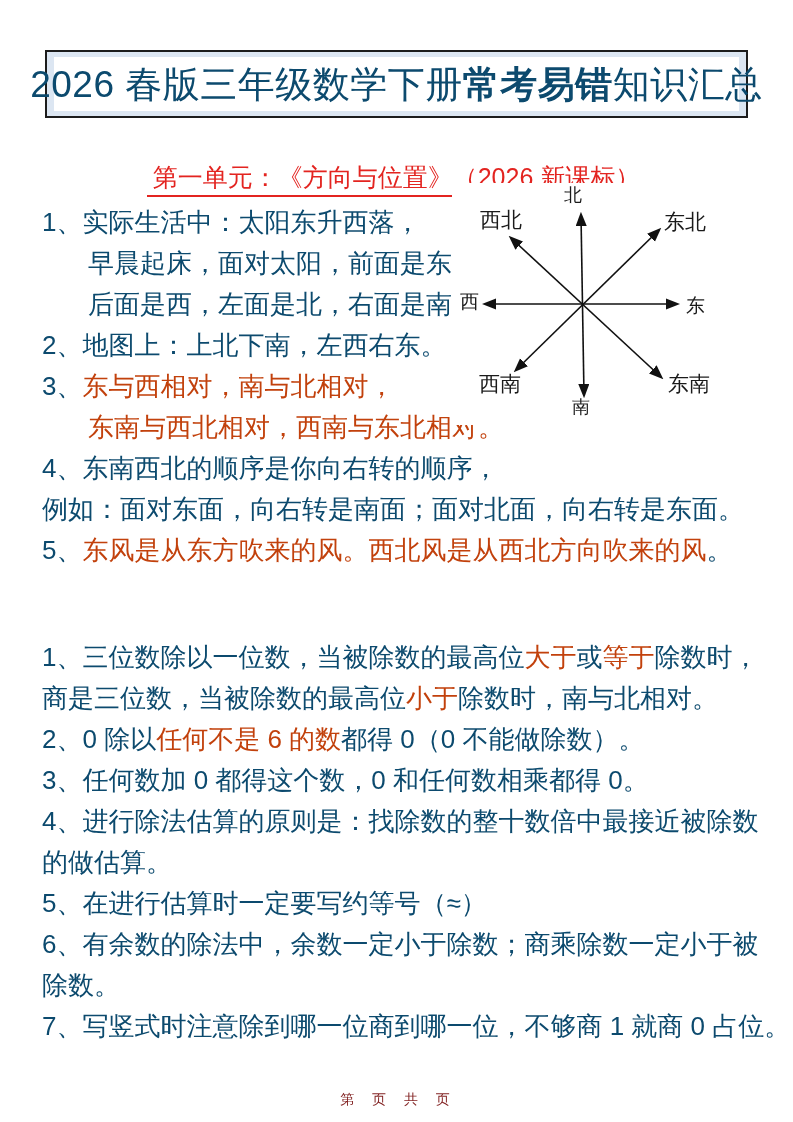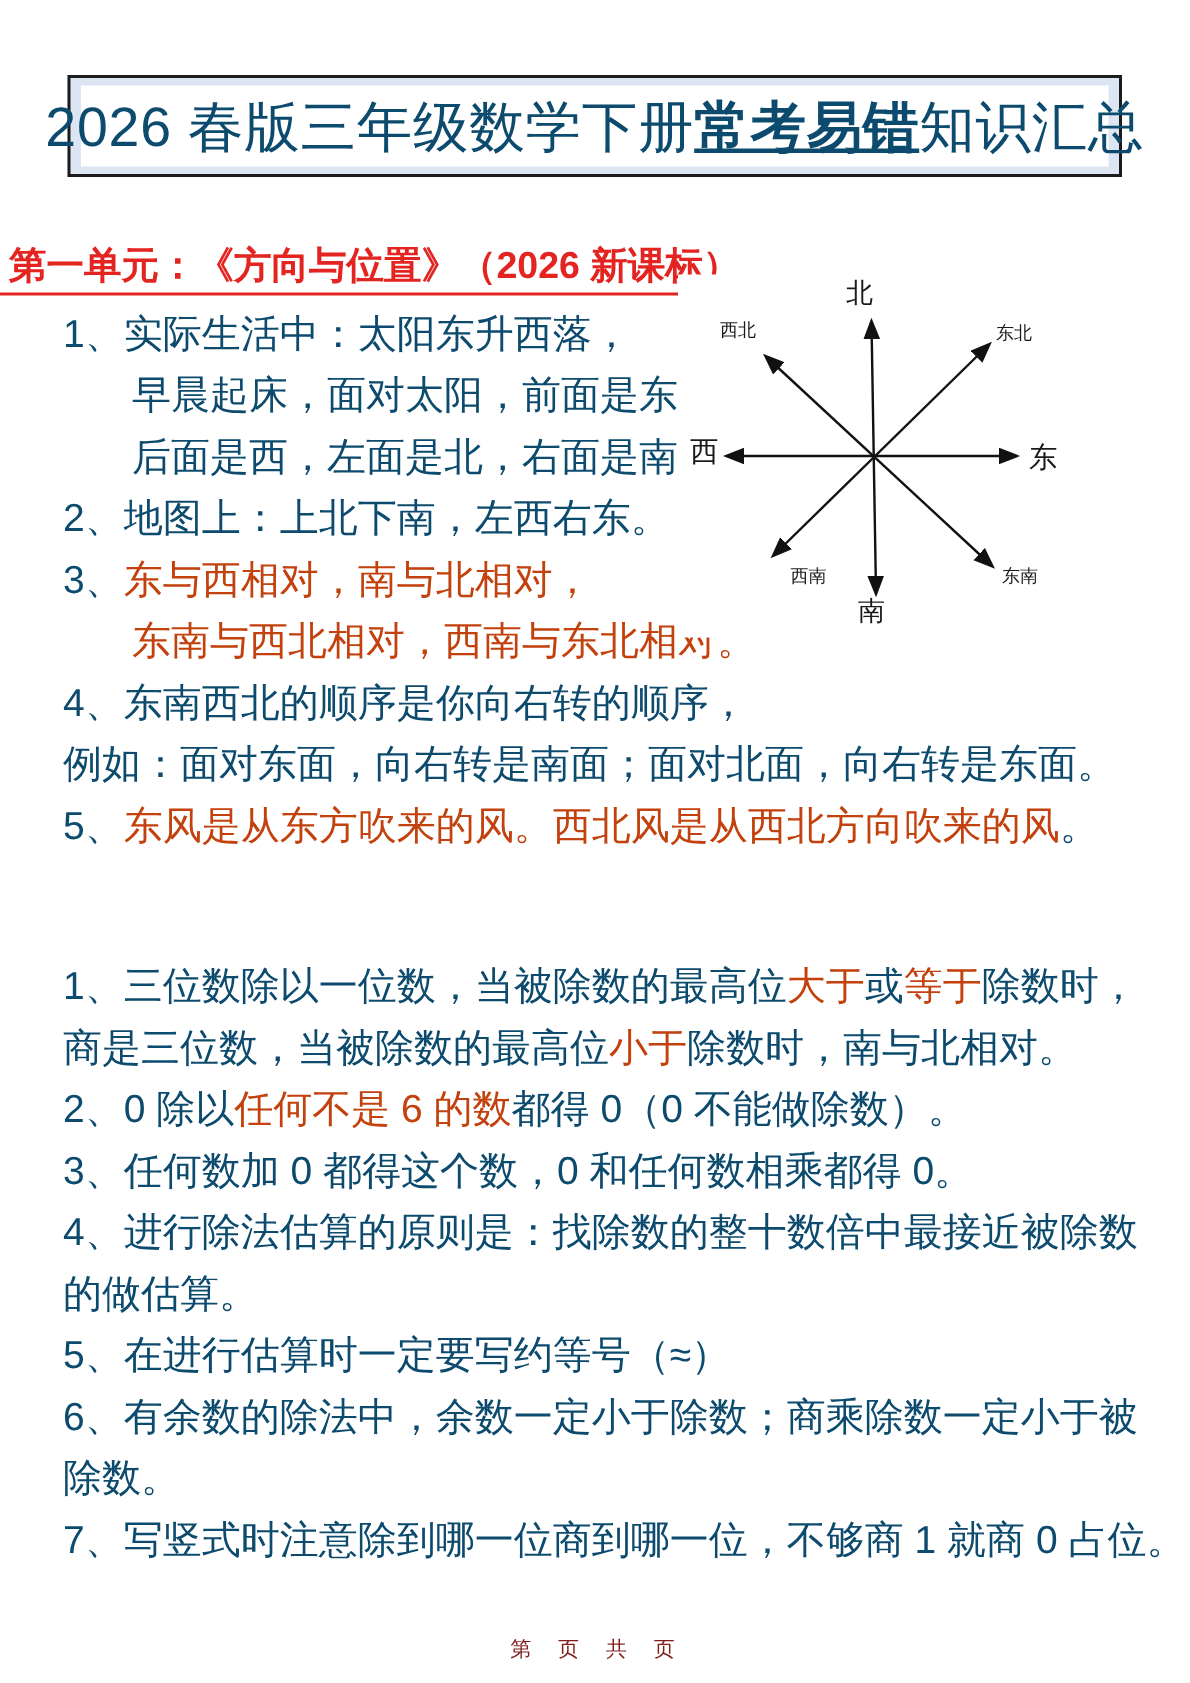--- a/index.html
+++ b/index.html
@@ -31,22 +31,23 @@
     justify-content: center;
     white-space: nowrap;
   }
   .title-inner .line { font-size: 37px; line-height: 37px; }
   .title-inner .line span { letter-spacing: 0.5px; }
 
   
   .section-heading {
     position: absolute;
     left: 0; width: 100%;
+    text-align: center;
     color: #e32420;
-    font-weight: bold;
+    font-weight: normal;
     font-size: 25px;
     line-height: 30px;
     white-space: nowrap;
   }
   .heading-1 { top: 162px; }
   .heading-2 { top: 597px; }
   .heading-underline {
     display: inline-block;
     border-bottom: 2px solid #e32420;
     padding: 0 6px 3px 6px;
@@ -61,43 +62,43 @@
   .body-1 { top: 202px; }
   .body-2 { top: 637px; }
   .line {
     font-size: 26px;
     line-height: 41px;
     white-space: nowrap;
   }
   .line.indent { padding-left: 46px; }
   .seg-k { color: #0c4a6e; }
   .seg-b { color: #c2410c; }
-  .bold { font-weight: bold; text-decoration: underline; }
+  .bold { font-weight: bold; }
 
   
   .compass {
     position: absolute;
     left: 452px; top: 183px;
     width: 262px; height: 242px;
     background: #ffffff;
   }
   .compass svg { position: absolute; left: 0; top: 0; }
   .compass-label {
     position: absolute;
-    font-size: 12px;
+    font-size: 21px;
     line-height: 18px;
     color: #1a1a1a;
     white-space: nowrap;
   }
   .cl-n  { left: 112px; top: 3px;   font-size: 18px; }
   .cl-nw { left: 28px;  top: 28px; }
   .cl-ne { left: 212px; top: 30px; text-align: right; }
   .cl-w  { left: 8px;   top: 110px; font-size: 19px; }
   .cl-e  { left: 234px; top: 114px; font-size: 19px; }
-  .cl-sw { left: 27px;  top: 192px; margin-left: 48px; }
+  .cl-sw { left: 27px;  top: 192px; }
   .cl-se { left: 216px; top: 192px; }
   .cl-s  { left: 120px; top: 215px; font-size: 18px; }
 
   
   .footer {
     position: absolute;
     left: 0; top: 1091px;
     width: 100%;
     text-align: center;
     font-size: 14px;

